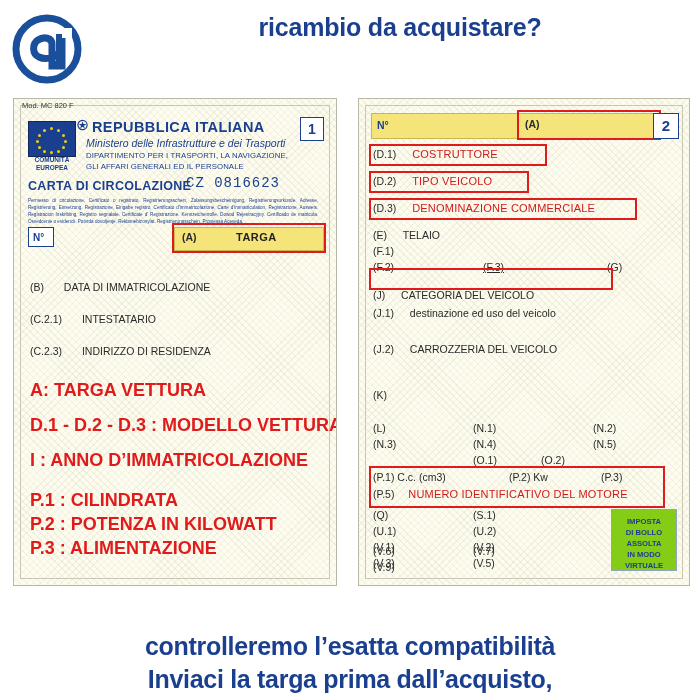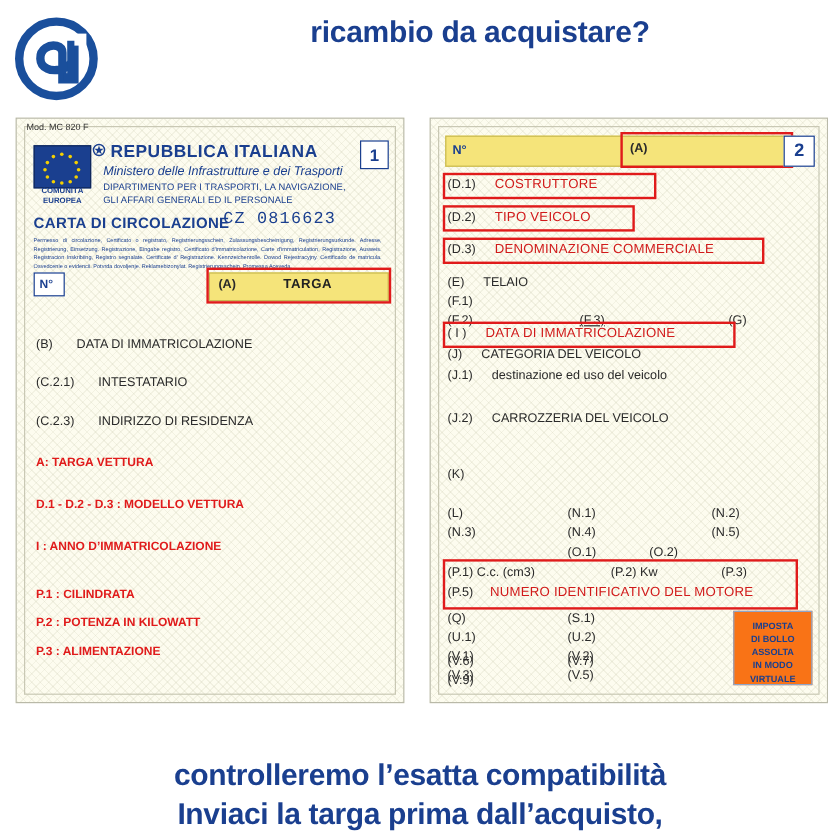--- a/index.html
+++ b/index.html
@@ -236,21 +236,21 @@
   .field {
     position: absolute;
     font-size: 10.5px;
     color: #2a2a2a;
     white-space: nowrap;
   }
   .red-text {
     position: absolute;
     color: #e01b1b;
     font-weight: bold;
-    font-size: 10px;
+    font-size: 18px;
     white-space: nowrap;
   }
   .red-box {
     position: absolute;
     border: 2.5px solid #e01b1b;
     box-sizing: border-box;
     pointer-events: none;
   }
   .yellow-bar {
     position: absolute;
@@ -286,21 +286,21 @@
     letter-spacing: 0.2px;
     white-space: nowrap;
   }
   .imposta-box {
     position: absolute;
     right: 12px;
     bottom: 14px;
     width: 66px;
     height: 62px;
     border: 1px solid #8fa5c8;
-    background: #f97316;
+    background: #84cc16;
     color: #1a3f8f;
     font-size: 7.6px;
     line-height: 1.45;
     text-align: center;
     padding-top: 6px;
     box-sizing: border-box;
     font-weight: bold;
   }
 </style>
 </head>
@@ -432,25 +432,20 @@
     <div class="field" style="left:14px; top:130px;">
       <span>(E)</span>
       <span style="display:inline-block;width:10px"></span>
       <span>TELAIO</span>
     </div>
     <div class="field" style="left:14px; top:146px;">(F.1)</div>
     <div class="field" style="left:14px; top:162px;">(F.2)</div>
     <div class="field" style="left:124px; top:162px;text-decoration:underline;">(F.3)</div>
     <div class="field" style="left:248px; top:162px;">(G)</div>
 
-    <div class="field" style="left:14px; top:173px;">
-      <span>( I )</span>
-      <span style="display:inline-block;width:10px"></span>
-      <span class="red-label-text" style="position:static;">DATA DI IMMATRICOLAZIONE</span>
-    </div>
     <div class="red-box" style="left:10px; top:169px; width:244px; height:22px;"></div>
 
     <div class="field" style="left:14px; top:190px;">
       <span>(J)</span>
       <span style="display:inline-block;width:10px"></span>
       <span>CATEGORIA DEL VEICOLO</span>
     </div>
     <div class="field" style="left:14px; top:208px;">
       <span>(J.1)</span>
       <span style="display:inline-block;width:10px"></span>

